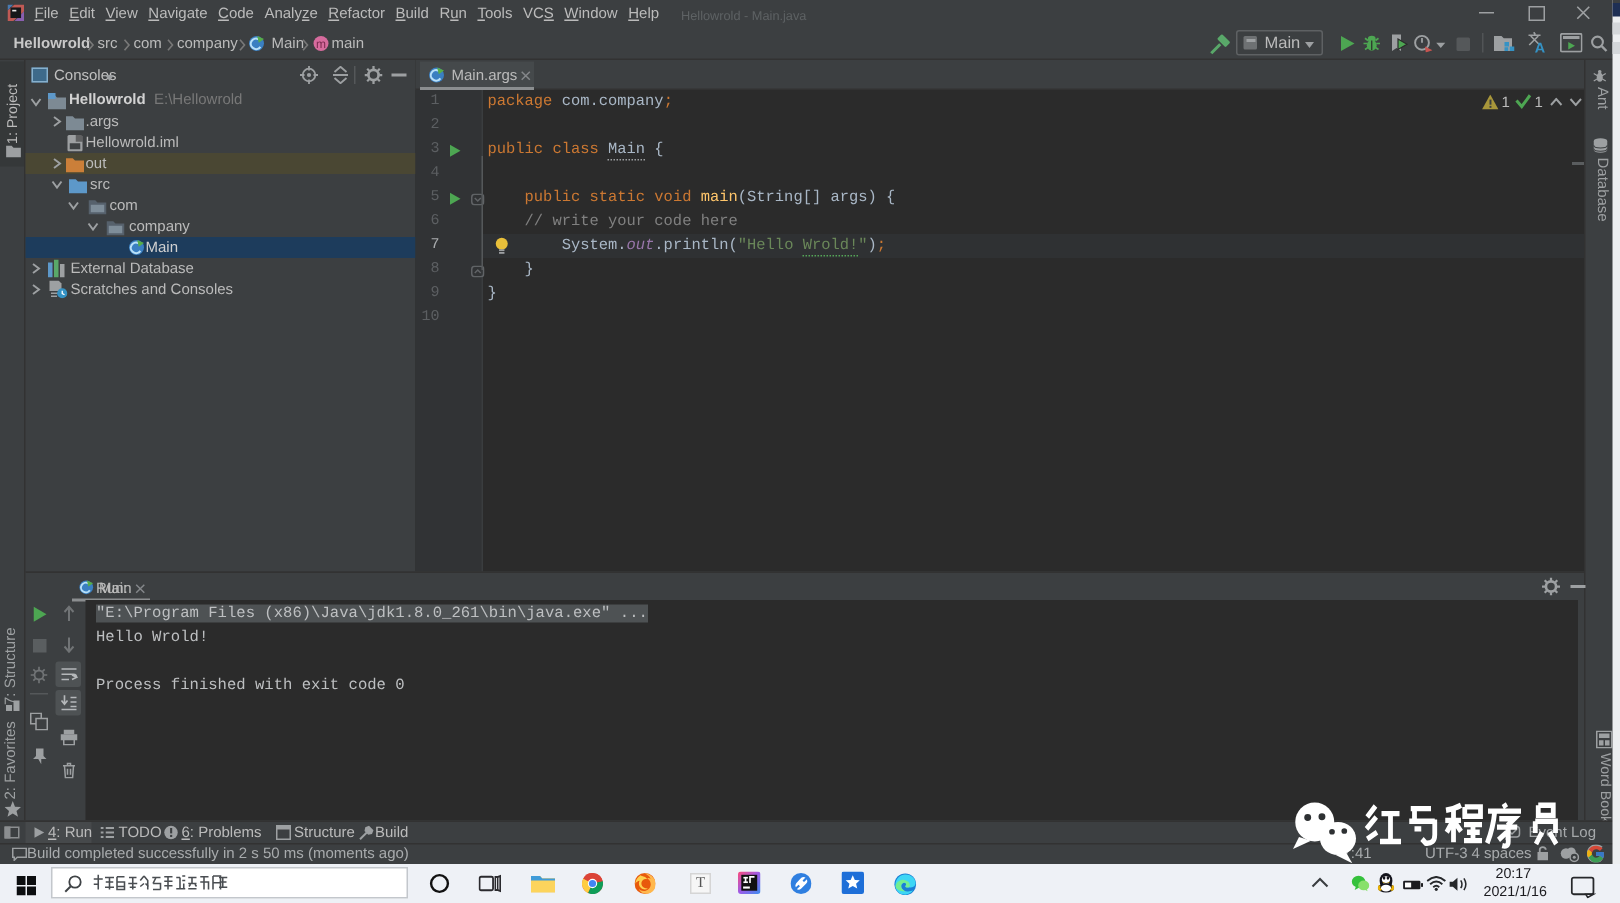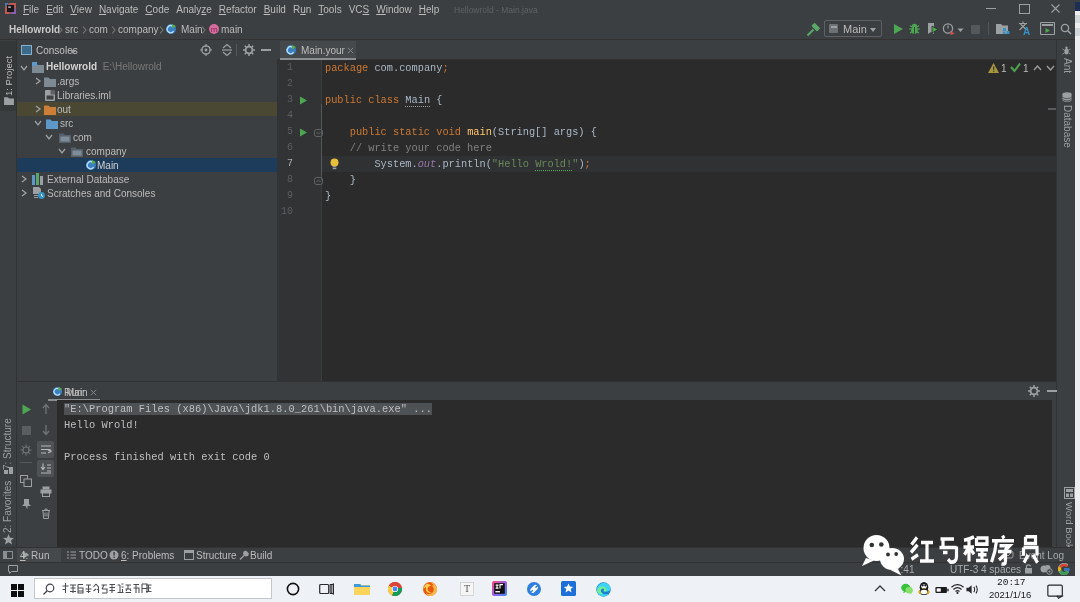--- a/index.html
+++ b/index.html
@@ -184,21 +184,21 @@
 <svg class="abs" style="left:44px;top:76px" width="12" height="11" viewBox="0 0 12 11">
       <path d="M0 1.5 L4.5 1.5 L6 3 L12 3 L12 11 L0 11 Z" fill="#7d8a94"></path>
     </svg>
 <div class="abs ui" style="left:57px;top:76px;font-size:10px;">.args</div>
 
 <svg class="abs" style="left:44px;top:90px" width="12" height="11" viewBox="0 0 12 11">
       <rect x="1" y="0" width="10" height="11" rx="1" fill="#9da0a2"></rect>
       <rect x="2.5" y="5.5" width="7" height="4" fill="#3e4244"></rect>
       <rect x="6.5" y="0" width="4.5" height="4.5" fill="#2b2b2b" opacity="0.55"></rect>
     </svg>
-<div class="abs ui" style="left:57px;top:90px;font-size:10px;">Libraries.iml</div>
+<div class="abs ui" style="left:57px;top:90px;font-size:10px;">Hellowrold.iml</div>
 
 <svg class="abs" style="left:34px;top:105px" width="8" height="8" viewBox="0 0 8 8">
       <path d="M2 1 L6 4 L2 7" fill="none" stroke="#9da0a2" stroke-width="1.3"></path>
     </svg>
 <svg class="abs" style="left:44px;top:104px" width="12" height="11" viewBox="0 0 12 11">
       <path d="M0 1.5 L4.5 1.5 L6 3 L12 3 L12 11 L0 11 Z" fill="#cb7f39"></path>
     </svg>
 <div class="abs ui" style="left:57px;top:104px;font-size:10px;">out</div>
 
 <svg class="abs" style="left:34px;top:119px" width="8" height="8" viewBox="0 0 8 8">
@@ -255,21 +255,21 @@
     </svg>
 <div class="abs ui" style="left:47px;top:188px;font-size:10px;">Scratches and Consoles</div>
 
 <div class="abs bar" style="left:277px;top:40px;width:779px;height:20px;border-bottom:1px solid #323232;box-sizing:border-box;"></div>
 <div class="abs" style="left:280px;top:41px;width:76px;height:19px;background:#45494b;border-bottom:2px solid #8b8e90;box-sizing:border-box;"></div>
 <svg class="abs" style="left:285px;top:44px;" width="12" height="12" viewBox="0 0 12 12">
   <circle cx="6" cy="6" r="5" fill="#3a7fc1"></circle>
       <path d="M7.5 3.2 A3.5 3.5 0 1 0 8.6 8.2" stroke="#b8e0f8" stroke-width="1.4" fill="none"></path>
   <path d="M6.5 1 L11 3 L7.5 5.5 Z" fill="#57ad48"></path>
 </svg>
-<div class="abs ui" style="left:301px;top:45px;font-size:10px;">Main.your</div>
+<div class="abs ui" style="left:301px;top:45px;font-size:10px;">Main.args</div>
 <svg class="abs" style="left:347px;top:47px;" width="7" height="7" viewBox="0 0 7 7">
       <path d="M0.8 0.8 L6.2 6.2 M6.2 0.8 L0.8 6.2" stroke="#84878a" stroke-width="1"></path>
     </svg>
 
 <div class="abs" style="left:277px;top:60px;width:45px;height:321px;background:#313335;border-right:1px solid #3a3d3f;box-sizing:border-box;"></div>
 <div class="abs" style="left:322px;top:60px;width:734px;height:321px;background:#2b2b2b;"></div>
 <div id="gutter" class="abs mono" style="left:277px;top:60px;width:16px;font-size:10px;line-height:16px;color:#5c5f62;text-align:right;white-space:pre;">1
 2
 3
 4
@@ -405,21 +405,21 @@
 </svg>
 <div class="abs" style="left:1047px;top:390px;width:10px;height:1.5px;background:#9da0a2;"></div>
 
 <div class="abs bar" style="left:0;top:547px;width:1080px;height:15px;border-top:1px solid #323232;box-sizing:border-box;"></div>
 <div class="abs" style="left:3px;top:551px;width:10px;height:8px;border:1px solid #8b8e90;box-sizing:border-box;"></div>
 <div class="abs" style="left:3px;top:551px;width:4px;height:8px;background:#8b8e90;"></div>
 <div class="abs" style="left:17px;top:548px;width:44px;height:14px;background:#46494b;"></div>
 <svg class="abs" style="left:22px;top:551px;" width="8" height="8" viewBox="0 0 8 8">
       <path d="M1 0.5 L7.5 4 L1 7.5 Z" fill="#9da0a2"></path>
     </svg>
-<div class="abs ui" style="left:20px;top:550px;font-size:10px;"><u>4</u>: Run</div>
+<div class="abs ui" style="left:32px;top:550px;font-size:10px;"><u>4</u>: Run</div>
 <svg class="abs" style="left:67px;top:551px;" width="9" height="8" viewBox="0 0 9 8">
       <path d="M0 1 L2 1 M0 4 L2 4 M0 7 L2 7 M3.5 1 L9 1 M3.5 4 L9 4 M3.5 7 L9 7" stroke="#9da0a2" stroke-width="1.2"></path>
     </svg>
 <div class="abs ui" style="left:79px;top:550px;font-size:10px;">TODO</div>
 <svg class="abs" style="left:109px;top:550px;" width="10" height="10" viewBox="0 0 10 10">
       <circle cx="5" cy="5" r="4.5" fill="#9da0a2"></circle>
       <rect x="4.4" y="2" width="1.4" height="3.6" fill="#3c3f41"></rect>
       <rect x="4.4" y="6.6" width="1.4" height="1.4" fill="#3c3f41"></rect>
     </svg>
 <div class="abs ui" style="left:121px;top:550px;font-size:10px;"><u>6</u>: Problems</div>
@@ -436,20 +436,21 @@
 <svg class="abs" style="left:1003px;top:550px;" width="11" height="10" viewBox="0 0 11 10">
       <path d="M1 8 L1 3 Q1 1 3 1 L8 1 Q10 1 10 3 L10 6 Q10 8 8 8 L4 8 L1 10 Z" fill="none" stroke="#9da0a2" stroke-width="1"></path>
       <path d="M3.5 4.5 L5 6 L8 3" fill="none" stroke="#9da0a2" stroke-width="1"></path>
     </svg>
 <div class="abs ui" style="left:1019px;top:550px;font-size:10px;color:#a5a8aa;">Event Log</div>
 
 <div class="abs bar" style="left:0;top:562px;width:1080px;height:14px;border-top:1px solid #323232;box-sizing:border-box;"></div>
 <svg class="abs" style="left:8px;top:565px;" width="10" height="9" viewBox="0 0 10 9">
       <path d="M0.5 0.5 L9.5 0.5 L9.5 6.5 L3.5 6.5 L1.5 8.5 L1.5 6.5 L0.5 6.5 Z" fill="none" stroke="#9da0a2" stroke-width="1"></path>
     </svg>
+<div class="abs ui" style="left:18px;top:564px;font-size:10px;color:#a8abad;">Build completed successfully in 2 s 50 ms (moments ago)</div>
 <div class="abs ui" style="left:895px;top:564px;font-size:10px;color:#a8abad;">7:41</div>
     <div class="abs ui" style="left:922px;top:564px;font-size:10px;color:#a8abad;margin-top:21px;">CRLF</div>
     <div class="abs ui" style="left:950px;top:564px;font-size:10px;color:#a8abad;">UTF-3</div>
     <div class="abs ui" style="left:981px;top:564px;font-size:10px;color:#a8abad;">4 spaces</div>
 <svg class="abs" style="left:1024px;top:564px;" width="9" height="10" viewBox="0 0 9 10">
       <rect x="1" y="4" width="7" height="5.5" fill="#9da0a2"></rect>
       <path d="M2.5 4 L2.5 2.5 Q2.5 0.8 4.5 0.8 Q6.5 0.8 6.5 2.5" fill="none" stroke="#9da0a2" stroke-width="1.2"></path>
     </svg>
 <svg class="abs" style="left:1039px;top:563px;" width="14" height="12" viewBox="0 0 14 12">
       <circle cx="5" cy="6" r="3.5" fill="#9da0a2"></circle>
@@ -579,21 +580,21 @@
 <svg class="abs" style="left:951px;top:584px;" width="13" height="10" viewBox="0 0 15 11">
   <path d="M0.5 3.5 Q7.5 -2.5 14.5 3.5" fill="none" stroke="#26282b" stroke-width="1.5"></path>
   <path d="M2.8 6 Q7.5 2 12.2 6" fill="none" stroke="#26282b" stroke-width="1.5"></path>
   <path d="M5.2 8.3 Q7.5 6.3 9.8 8.3" fill="none" stroke="#26282b" stroke-width="1.5"></path>
   <circle cx="7.5" cy="10" r="1.2" fill="#26282b"></circle>
 </svg>
 <svg class="abs" style="left:966px;top:584px;" width="13" height="11" viewBox="0 0 15 12">
   <path d="M0.5 4 L3 4 L6.5 1 L6.5 11 L3 8 L0.5 8 Z" fill="#26282b"></path>
   <path d="M9 3 Q11 6 9 9 M11.5 1.5 Q14.5 6 11.5 10.5" fill="none" stroke="#26282b" stroke-width="1.2"></path>
 </svg>
-<div class="abs" style="left:997px;top:577px;color:#1b1b1f;font-size:9.5px;font-family:Liberation Mono, monospace;">20:17</div>
+<div class="abs" style="left:997px;top:577px;color:#1b1b1f;font-size:9.5px;font-family:Liberation Sans, sans-serif;">20:17</div>
 <div class="abs" style="left:989px;top:588.5px;color:#1b1b1f;font-size:9.5px;font-family:'Liberation Sans';">2021/1/16</div>
 <svg class="abs" style="left:1047px;top:584px;" width="17" height="15" viewBox="0 0 20 17">
   <rect x="1" y="1" width="17" height="13" rx="1.5" fill="none" stroke="#26282b" stroke-width="1.4"></rect>
   <path d="M12 14 L18 14 L13.5 16.5 Z" fill="#eef1f6" stroke="#26282b" stroke-width="1.2"></path>
 </svg>
 
 <div class="abs" style="left:1075px;top:0;width:5px;height:576px;background:#eceef0;"></div>
 <div class="abs" style="left:1075px;top:0;width:5px;height:2px;background:#3c3f41;"></div>
 <div class="abs" style="left:1075px;top:2px;width:5px;height:9px;background:#1e2f54;"></div>
 <div class="abs" style="left:1075px;top:15px;width:5px;height:8px;background:#d4d7da;"></div>

